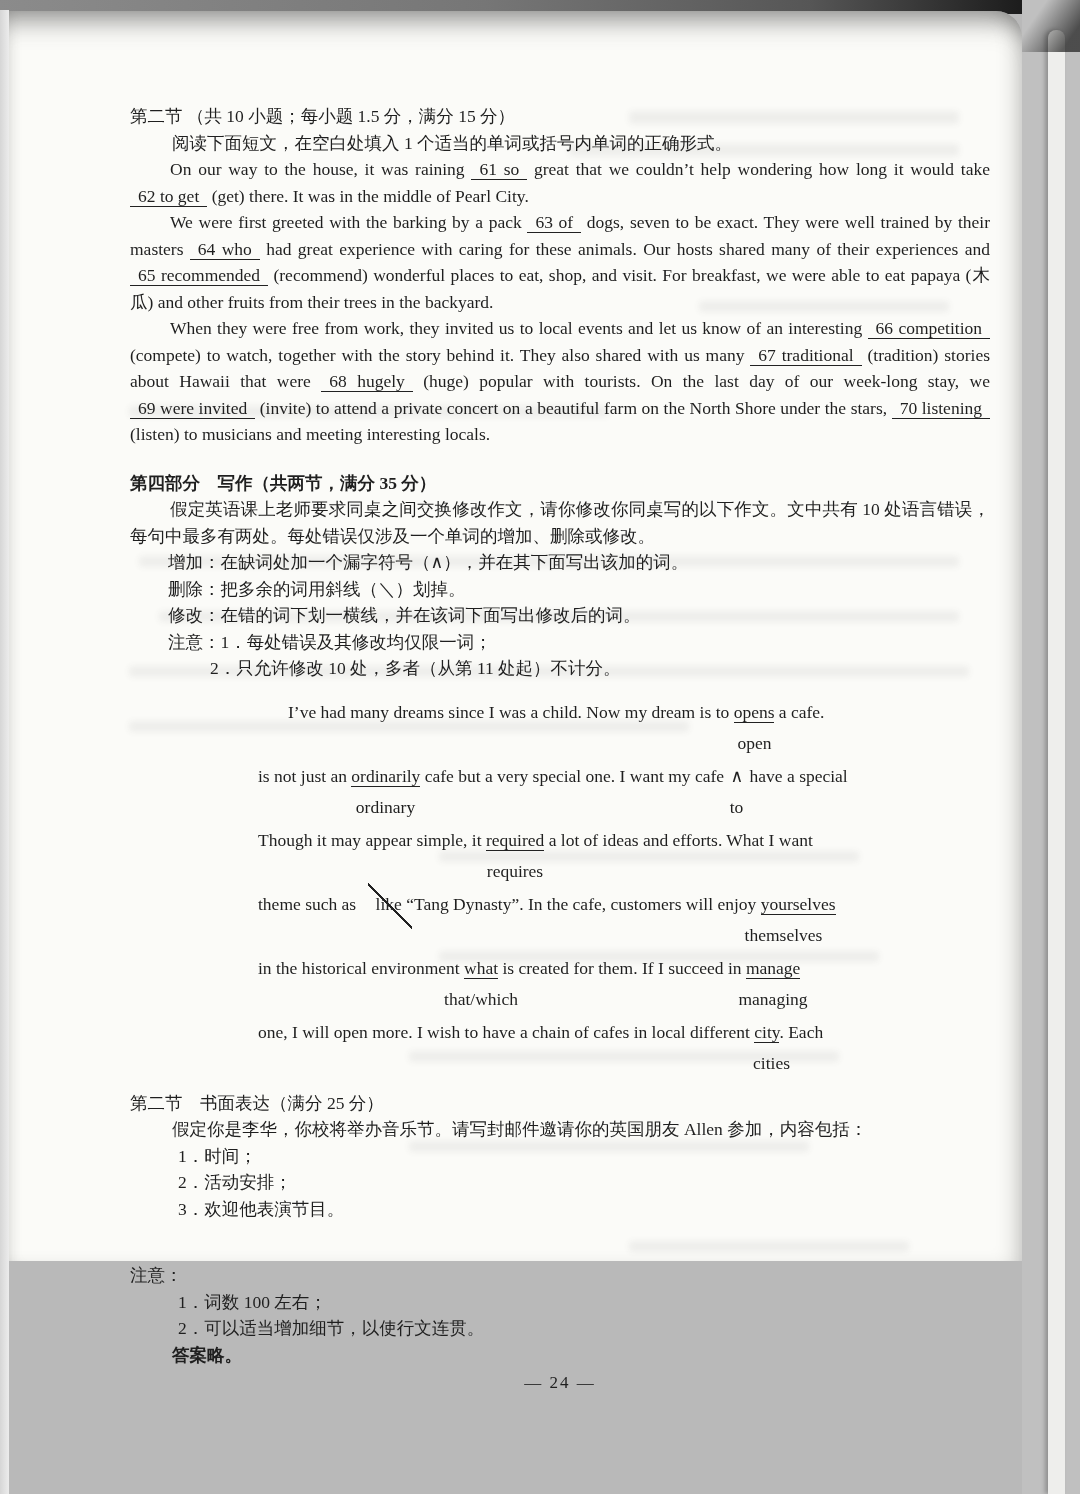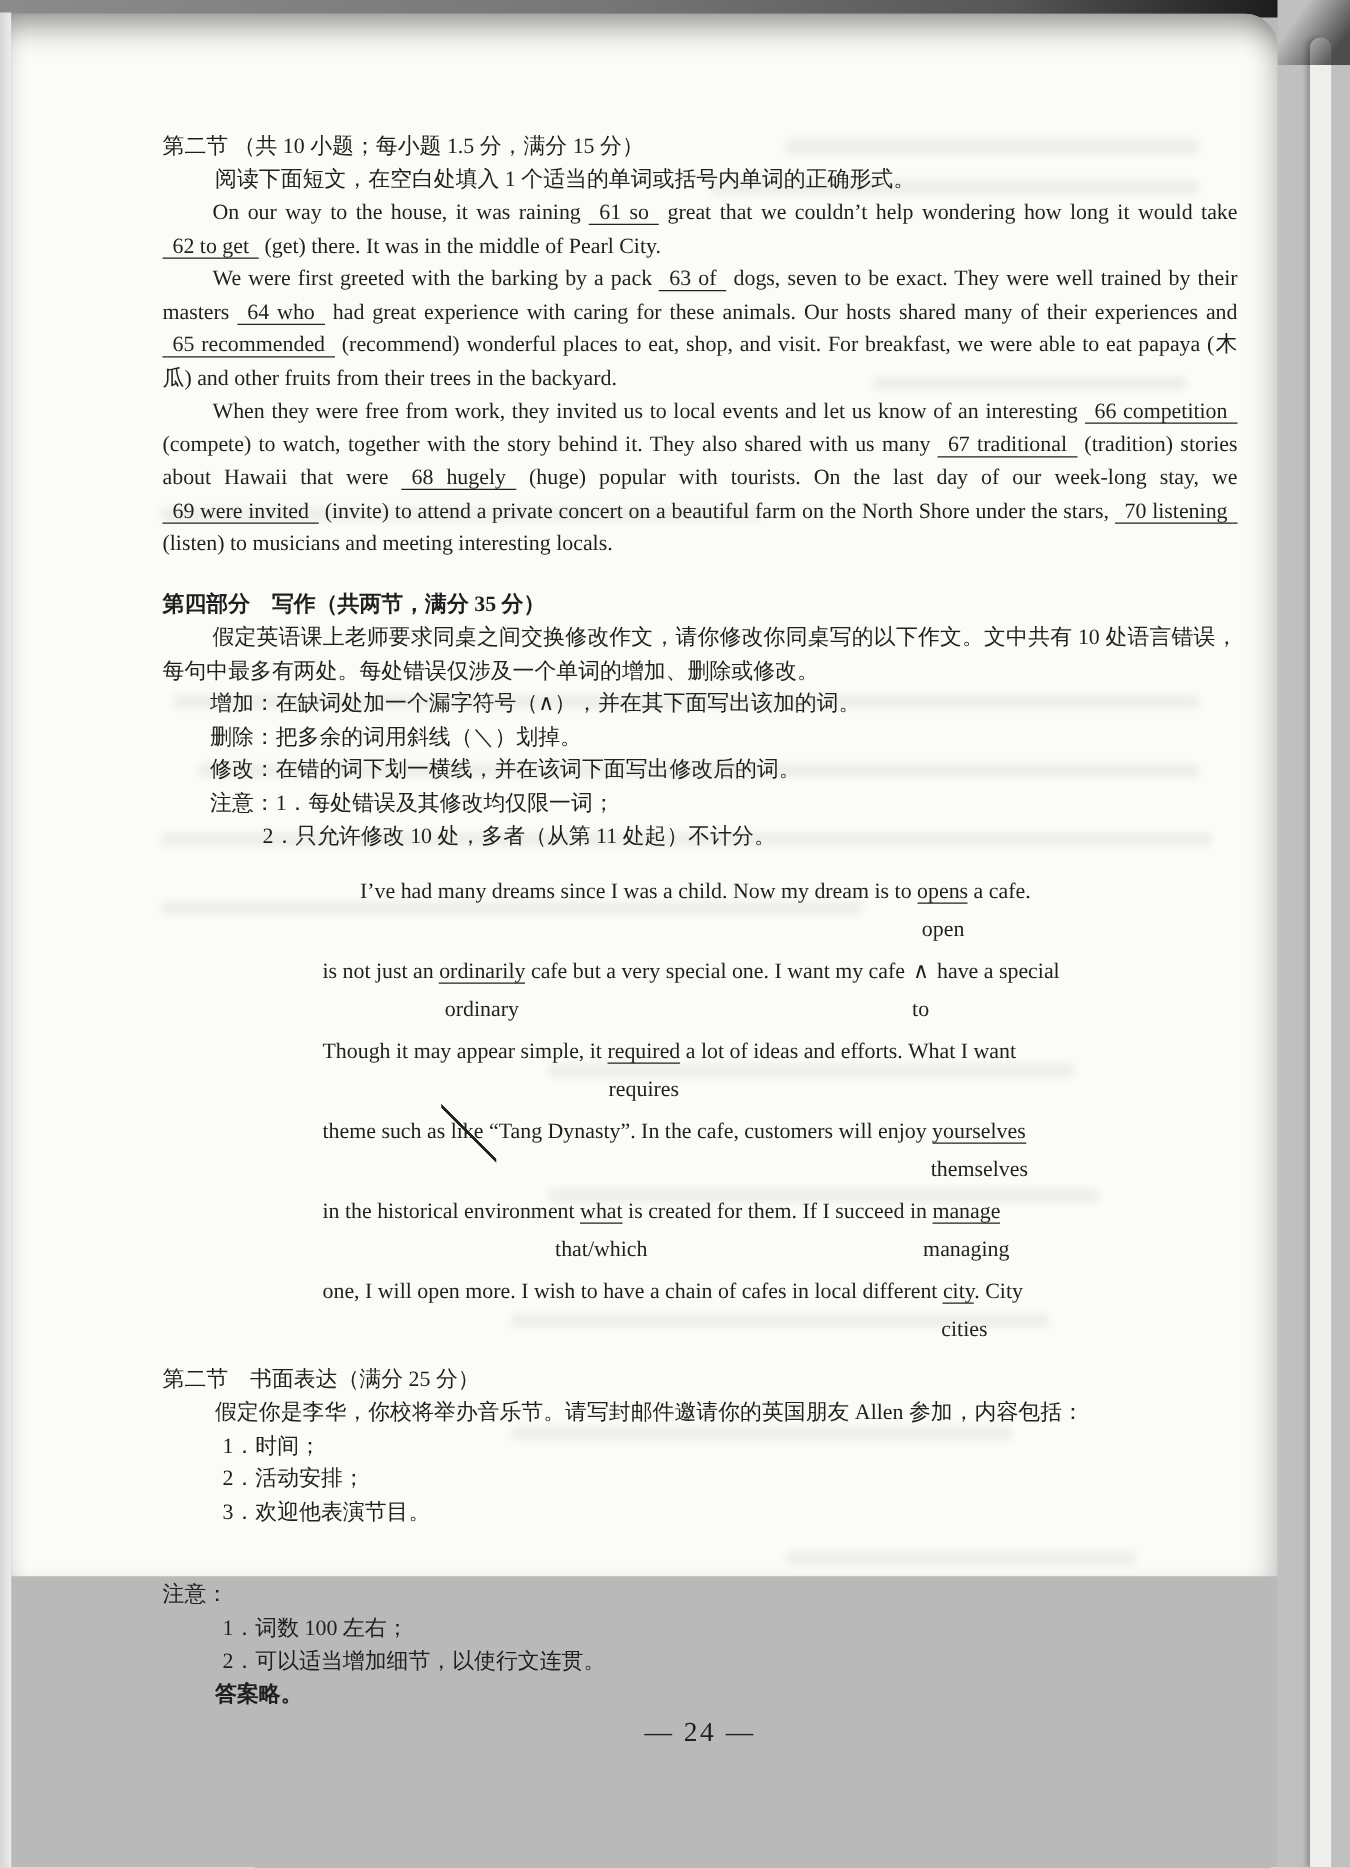--- a/index.html
+++ b/index.html
@@ -54,39 +54,39 @@
   .para      { text-align:justify; text-indent:40px; }
   .rule-line { margin-left:38px; }
   .notice2   { margin-left:80px; }
   .gap-sm    { height:10px; }
   .gap-md    { height:22px; }
   .gap-lg    { height:40px; }
   .blank     { border-bottom:1.2px solid #222; padding:0 8px; white-space:nowrap; }
   .u         { border-bottom:1.2px solid #222; }
   .run       { }
   .caret     { padding:0 2px; }
-  .strike    { position:relative; display:inline-block; }
+  .strike    { position:relative; display:inline-block;margin-left:15px; }
   .strike::after {
     content:""; position:absolute; left:-8px; right:-10px; top:-14px; bottom:-18px;
     background:linear-gradient(45deg, transparent calc(50% - 1px), #222 calc(50% - 1px), #222 calc(50% + 1.2px), transparent calc(50% + 1.2px));
     pointer-events:none;
   }
   
   .essay { margin:14px 0 0 128px; width:586px; }
   .essay-line { position:relative; }
   .essay-main { line-height:33px; white-space:nowrap; }
   .essay-main.indent { padding-left:30px; }
   .correction-row { position:relative; height:31px; }
   .correction { position:absolute; top:1px; transform:translateX(-50%); white-space:nowrap; }
   
   .pt-line  { margin-left:48px; }
   .ans-line { margin-left:42px; }
   .footer {
     position:absolute; top:1362px; left:121px; width:860px;
-    text-align:center; font-size:22px; letter-spacing:2px;
+    text-align:center; font-size:17px; letter-spacing:2px;
   }
 </style>
 </head>
 <body>
 
 <div class="top-edge"></div>
 <div class="outer-strip">
   <div class="page2-sliver"></div>
 </div>
 <div class="left-strip"></div>
@@ -156,21 +156,21 @@
             </div>
           </div>
           <div class="essay-line">
             <div class="essay-main"><span class="run">in the historical environment </span><span class="u">what</span><span class="run"> is created for them. If I succeed in </span><span class="u">manage</span></div>
             <div class="correction-row">
               <span class="correction" style="left: 223px;">that/which</span>
               <span class="correction" style="left: 515px;">managing</span>
             </div>
           </div>
           <div class="essay-line">
-            <div class="essay-main"><span class="run">one, I will open more. I wish to have a chain of cafes in local different </span><span class="u">city</span><span class="run">. City</span></div>
+            <div class="essay-main"><span class="run">one, I will open more. I wish to have a chain of cafes in local different </span><span class="u">city</span><span class="run">. Each</span></div>
             <div class="correction-row">
               <span class="correction" style="left: 513.5px;">cities</span>
             </div>
           </div>
         </div>
     </section>
 
     <div class="gap-sm"></div>
 
     <section>

